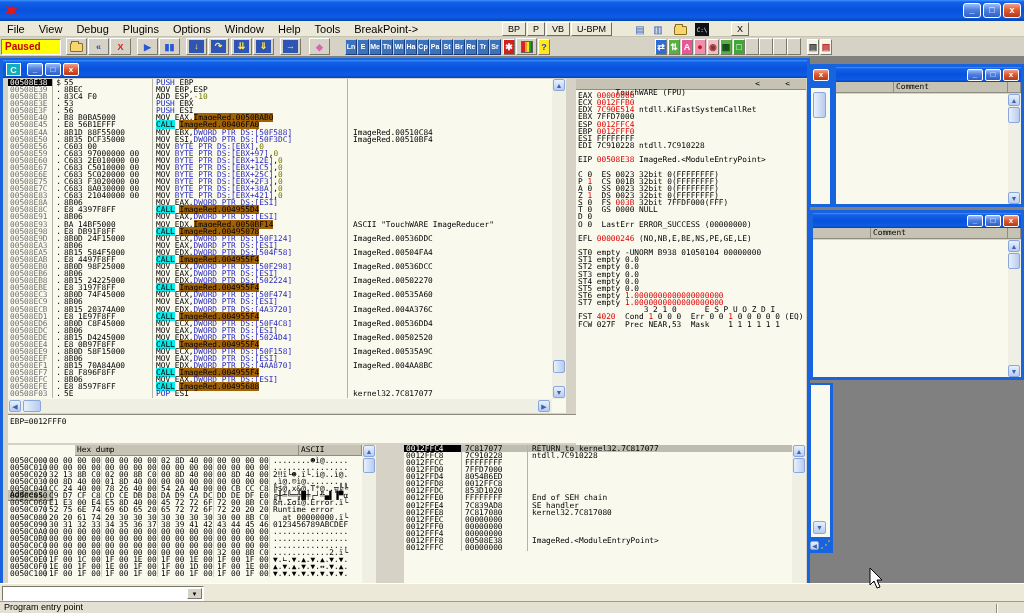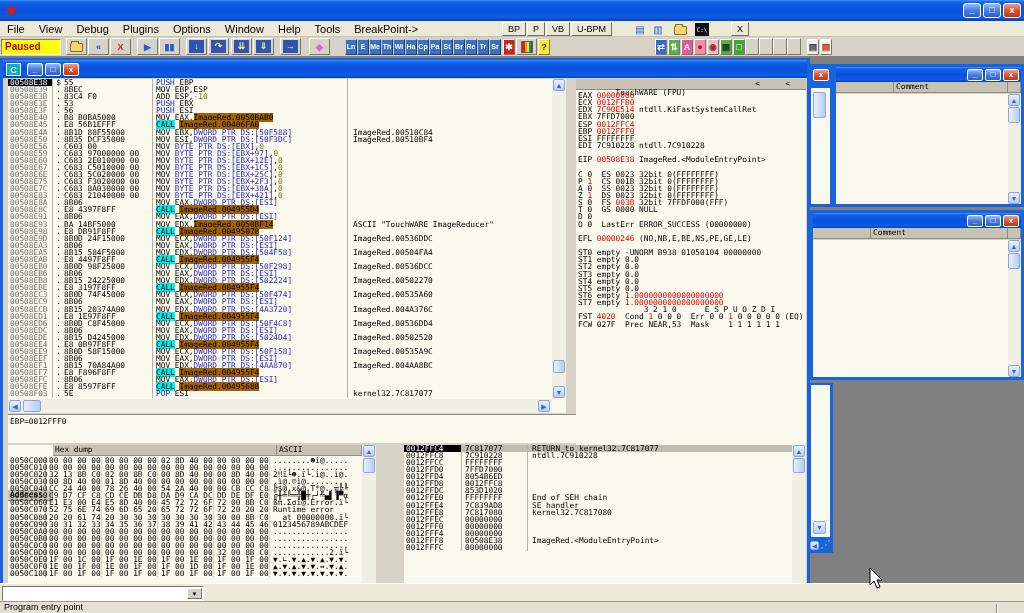--- a/index.html
+++ b/index.html
@@ -242,21 +242,21 @@
     <div class="pane" id="regs">
       <div id="regs-head" class="mono">
         <span>TouchWARE (FPU)</span>
         <span class="rhmark" style="right:46px">&lt;</span>
         <span class="rhmark" style="right:16px">&lt;</span>
       </div>
       <div id="regs-body" class="mono"><div class="rline"><span class="sg-t">EAX </span><span class="sg-r">00000000</span></div><div class="rline"><span class="sg-t">ECX </span><span class="sg-r">0012FFB0</span></div><div class="rline"><span class="sg-t">EDX </span><span class="sg-r">7C90E514</span><span class="sg-t"> ntdll.KiFastSystemCallRet</span></div><div class="rline"><span class="sg-t">EBX 7FFD7000</span></div><div class="rline"><span class="sg-t">ESP </span><span class="sg-r">0012FFC4</span></div><div class="rline"><span class="sg-t">EBP </span><span class="sg-r">0012FFF0</span></div><div class="rline"><span class="sg-t">ESI FFFFFFFF</span></div><div class="rline"><span class="sg-t">EDI 7C910228 ntdll.7C910228</span></div><div class="rline">&nbsp;</div><div class="rline"><span class="sg-t">EIP </span><span class="sg-r">00508E38</span><span class="sg-t"> ImageRed.&lt;ModuleEntryPoint&gt;</span></div><div class="rline">&nbsp;</div><div class="rline"><span class="sg-t">C 0  ES 0023 32bit 0(FFFFFFFF)</span></div><div class="rline"><span class="sg-t">P </span><span class="sg-r">1</span><span class="sg-t">  CS 001B 32bit 0(FFFFFFFF)</span></div><div class="rline"><span class="sg-t">A 0  SS 0023 32bit 0(FFFFFFFF)</span></div><div class="rline"><span class="sg-t">Z </span><span class="sg-r">1</span><span class="sg-t">  DS 0023 32bit 0(FFFFFFFF)</span></div><div class="rline"><span class="sg-t">S 0  FS </span><span class="sg-r">003B</span><span class="sg-t"> 32bit 7FFDF000(FFF)</span></div><div class="rline"><span class="sg-t">T 0  GS 0000 NULL</span></div><div class="rline"><span class="sg-t">D 0</span></div><div class="rline"><span class="sg-t">O 0  LastErr ERROR_SUCCESS (00000000)</span></div><div class="rline">&nbsp;</div><div class="rline"><span class="sg-t">EFL </span><span class="sg-r">00000246</span><span class="sg-t"> (NO,NB,E,BE,NS,PE,GE,LE)</span></div><div class="rline">&nbsp;</div><div class="rline"><span class="sg-t">ST0 empty -UNORM B938 01050104 00000000</span></div><div class="rline"><span class="sg-t">ST1 empty 0.0</span></div><div class="rline"><span class="sg-t">ST2 empty 0.0</span></div><div class="rline"><span class="sg-t">ST3 empty 0.0</span></div><div class="rline"><span class="sg-t">ST4 empty 0.0</span></div><div class="rline"><span class="sg-t">ST5 empty 0.0</span></div><div class="rline"><span class="sg-t">ST6 empty </span><span class="sg-r">1.0000000000000000000</span></div><div class="rline"><span class="sg-t">ST7 empty </span><span class="sg-r">1.0000000000000000000</span></div><div class="rline"><span class="sg-t">              3 2 1 0      E S P U O Z D I</span></div><div class="rline"><span class="sg-t">FST </span><span class="sg-r">4020</span><span class="sg-t">  Cond </span><span class="sg-r">1</span><span class="sg-t"> 0 0 0  Err 0 0 </span><span class="sg-r">1</span><span class="sg-t"> 0 0 0 0 0 (EQ)</span></div><div class="rline"><span class="sg-t">FCW 027F  Prec NEAR,53  Mask    1 1 1 1 1 1</span></div></div>
     </div>
 
     <div class="pane" id="dump">
-      <div id="dump-head" class="mono"><div class="phead" style="width: 45px; margin-top: 45px;">Address</div><div class="phead" style="width: 224px;">Hex dump</div><div class="phead" style="flex: 1 1 0%;">ASCII</div></div>
+      <div id="dump-head" class="mono"><div class="phead" style="width: 45px; margin-top: 45px;">Address</div><div class="phead" style="width: 224px; margin-left: 22px;">Hex dump</div><div class="phead" style="flex: 1 1 0%;">ASCII</div></div>
       <div id="dump-rows" class="mono"><div class="hrow"><div class="h-addr">0050C000</div><div class="h-g">00 00 00 00</div><div class="h-g">00 00 00 00</div><div class="h-g">02 8D 40 00</div><div class="h-g">00 00 00 00</div><div class="h-ascii">........☻ì@.....</div></div><div class="hrow"><div class="h-addr">0050C010</div><div class="h-g">00 00 00 00</div><div class="h-g">00 00 00 00</div><div class="h-g">00 00 00 00</div><div class="h-g">00 00 00 00</div><div class="h-ascii">................</div></div><div class="hrow"><div class="h-addr">0050C020</div><div class="h-g">32 13 8B C0</div><div class="h-g">02 00 8B C0</div><div class="h-g">00 8D 40 00</div><div class="h-g">00 8D 40 00</div><div class="h-ascii">2‼ï└☻.ï└.ì@..ì@.</div></div><div class="hrow"><div class="h-addr">0050C030</div><div class="h-g">00 8D 40 00</div><div class="h-g">01 8D 40 00</div><div class="h-g">00 00 00 00</div><div class="h-g">00 00 00 00</div><div class="h-ascii">.ì@.☺ì@.........</div></div><div class="hrow"><div class="h-addr">0050C040</div><div class="h-g">CC 24 40 00</div><div class="h-g">78 26 40 00</div><div class="h-g">54 2A 40 00</div><div class="h-g">00 CB CC C8</div><div class="h-ascii">╠$@.x&amp;@.T*@..╦╠╚</div></div><div class="hrow"><div class="h-addr">0050C050</div><div class="h-g">C9 D7 CF C8</div><div class="h-g">CD CE DB D8</div><div class="h-g">DA D9 CA DC</div><div class="h-g">DD DE DF E0</div><div class="h-ascii">╔╫╧╚═╬█╪┌┘╩▄▌▐▀α</div></div><div class="hrow"><div class="h-addr">0050C060</div><div class="h-g">E1 E3 00 E4</div><div class="h-g">E5 8D 40 00</div><div class="h-g">45 72 72 6F</div><div class="h-g">72 00 8B C0</div><div class="h-ascii">ßπ.Σσì@.Error.ï└</div></div><div class="hrow"><div class="h-addr">0050C070</div><div class="h-g">52 75 6E 74</div><div class="h-g">69 6D 65 20</div><div class="h-g">65 72 72 6F</div><div class="h-g">72 20 20 20</div><div class="h-ascii">Runtime error   </div></div><div class="hrow"><div class="h-addr">0050C080</div><div class="h-g">20 20 61 74</div><div class="h-g">20 30 30 30</div><div class="h-g">30 30 30 30</div><div class="h-g">30 00 8B C0</div><div class="h-ascii">  at 00000000.ï└</div></div><div class="hrow"><div class="h-addr">0050C090</div><div class="h-g">30 31 32 33</div><div class="h-g">34 35 36 37</div><div class="h-g">38 39 41 42</div><div class="h-g">43 44 45 46</div><div class="h-ascii">0123456789ABCDEF</div></div><div class="hrow"><div class="h-addr">0050C0A0</div><div class="h-g">00 00 00 00</div><div class="h-g">00 00 00 00</div><div class="h-g">00 00 00 00</div><div class="h-g">00 00 00 00</div><div class="h-ascii">................</div></div><div class="hrow"><div class="h-addr">0050C0B0</div><div class="h-g">00 00 00 00</div><div class="h-g">00 00 00 00</div><div class="h-g">00 00 00 00</div><div class="h-g">00 00 00 00</div><div class="h-ascii">................</div></div><div class="hrow"><div class="h-addr">0050C0C0</div><div class="h-g">00 00 00 00</div><div class="h-g">00 00 00 00</div><div class="h-g">00 00 00 00</div><div class="h-g">00 00 00 00</div><div class="h-ascii">................</div></div><div class="hrow"><div class="h-addr">0050C0D0</div><div class="h-g">00 00 00 00</div><div class="h-g">00 00 00 00</div><div class="h-g">00 00 00 00</div><div class="h-g">32 00 8B C0</div><div class="h-ascii">............2.ï└</div></div><div class="hrow"><div class="h-addr">0050C0E0</div><div class="h-g">1F 00 1C 00</div><div class="h-g">1F 00 1E 00</div><div class="h-g">1F 00 1E 00</div><div class="h-g">1F 00 1F 00</div><div class="h-ascii">▼.∟.▼.▲.▼.▲.▼.▼.</div></div><div class="hrow"><div class="h-addr">0050C0F0</div><div class="h-g">1E 00 1F 00</div><div class="h-g">1E 00 1F 00</div><div class="h-g">1F 00 1D 00</div><div class="h-g">1F 00 1E 00</div><div class="h-ascii">▲.▼.▲.▼.▼.↔.▼.▲.</div></div><div class="hrow"><div class="h-addr">0050C100</div><div class="h-g">1F 00 1F 00</div><div class="h-g">1F 00 1F 00</div><div class="h-g">1F 00 1F 00</div><div class="h-g">1F 00 1F 00</div><div class="h-ascii">▼.▼.▼.▼.▼.▼.▼.▼.</div></div></div>
       <div class="sb" style="left:354px;top:0;width:14px;height:138px">
         <div class="sbtn" style="left:1px;top:0;width:12px;height:12px">▲</div>
         <div class="sthumb" style="left:1px;top:13px;width:12px;height:15px"></div>
       </div>
     </div>
 
     <div class="pane" id="stack">
       <div id="stack-rows" class="mono"><div class="srow selrow"><div class="st-addr sel">0012FFC4</div><div class="st-val">7C817077</div><div class="st-comm">RETURN to kernel32.7C817077</div></div><div class="srow"><div class="st-addr">0012FFC8</div><div class="st-val">7C910228</div><div class="st-comm">ntdll.7C910228</div></div><div class="srow"><div class="st-addr">0012FFCC</div><div class="st-val">FFFFFFFF</div><div class="st-comm"></div></div><div class="srow"><div class="st-addr">0012FFD0</div><div class="st-val">7FFD7000</div><div class="st-comm"></div></div><div class="srow"><div class="st-addr">0012FFD4</div><div class="st-val">8054B6ED</div><div class="st-comm"></div></div><div class="srow"><div class="st-addr">0012FFD8</div><div class="st-val">0012FFC8</div><div class="st-comm"></div></div><div class="srow"><div class="st-addr">0012FFDC</div><div class="st-val">853D1020</div><div class="st-comm"></div></div><div class="srow"><div class="st-addr">0012FFE0</div><div class="st-val">FFFFFFFF</div><div class="st-comm">End of SEH chain</div></div><div class="srow"><div class="st-addr">0012FFE4</div><div class="st-val">7C839AD8</div><div class="st-comm">SE handler</div></div><div class="srow"><div class="st-addr">0012FFE8</div><div class="st-val">7C817080</div><div class="st-comm">kernel32.7C817080</div></div><div class="srow"><div class="st-addr">0012FFEC</div><div class="st-val">00000000</div><div class="st-comm"></div></div><div class="srow"><div class="st-addr">0012FFF0</div><div class="st-val">00000000</div><div class="st-comm"></div></div><div class="srow"><div class="st-addr">0012FFF4</div><div class="st-val">00000000</div><div class="st-comm"></div></div><div class="srow"><div class="st-addr">0012FFF8</div><div class="st-val">00508E38</div><div class="st-comm">ImageRed.&lt;ModuleEntryPoint&gt;</div></div><div class="srow"><div class="st-addr">0012FFFC</div><div class="st-val">00000000</div><div class="st-comm"></div></div></div>
       <div class="sb" style="left:388px;top:0;width:14px;height:138px">

